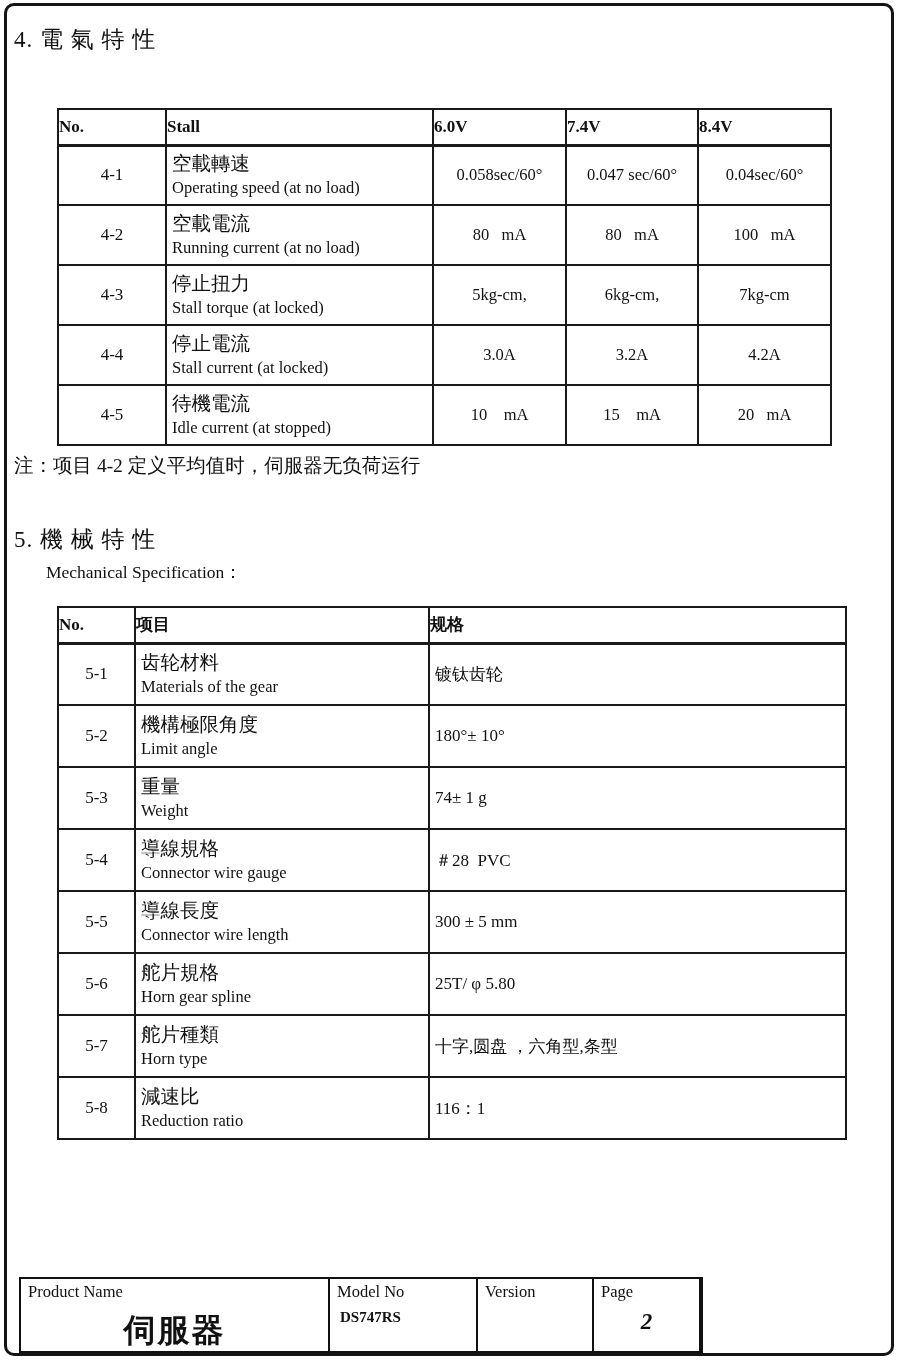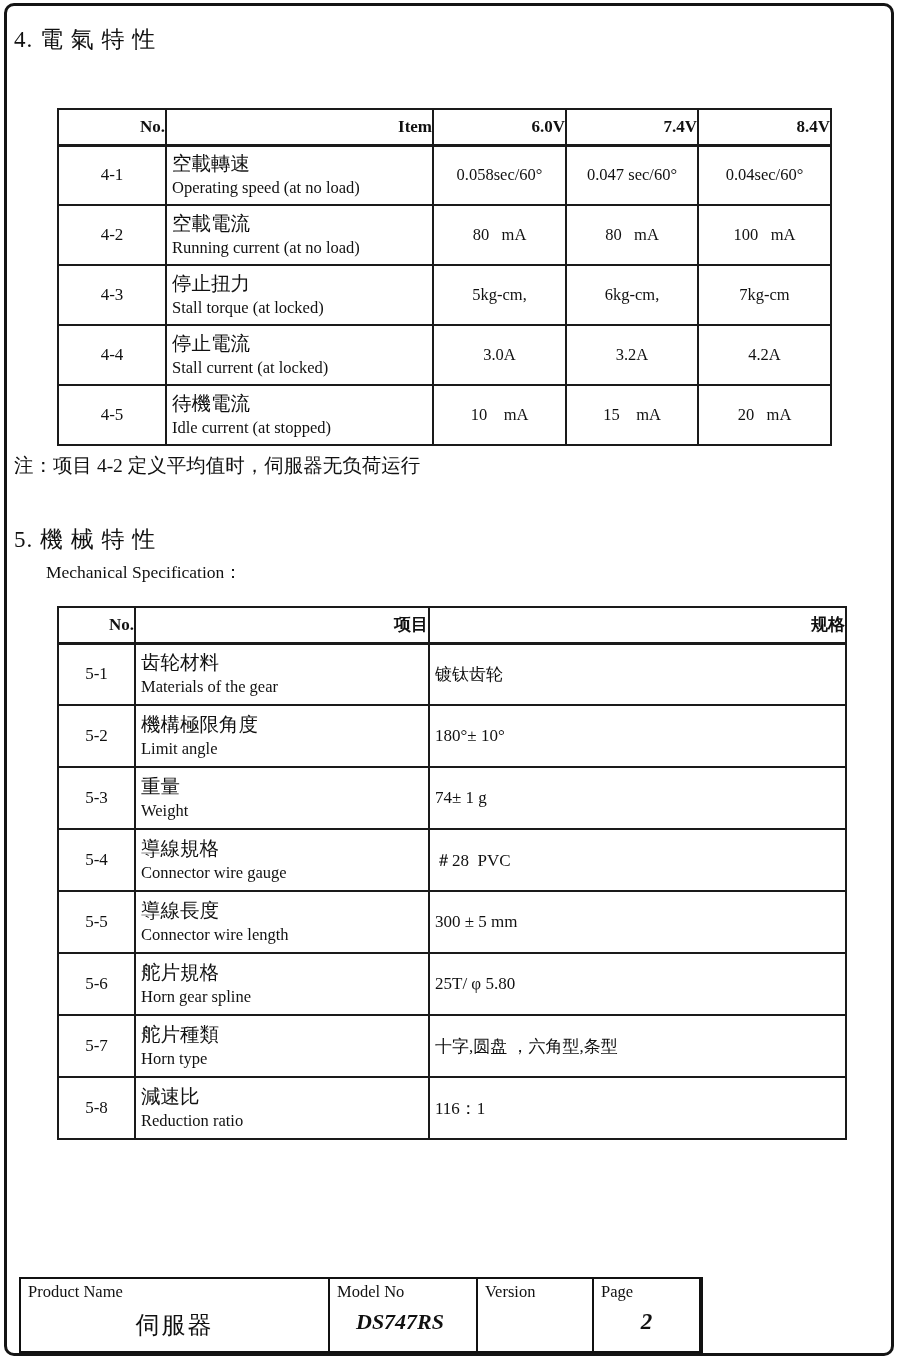--- a/index.html
+++ b/index.html
@@ -43,21 +43,21 @@
     table-layout: fixed;
   }
   table.spec th, table.spec td {
     border: 2px solid #1a1a1a;
     vertical-align: middle;
   }
   table.spec thead th {
     border-bottom-width: 3px;
     font-size: 17px;
     font-weight: bold;
-    text-align: right;
+    text-align: left;
     height: 36px;
   }
   td.no-cell {
     text-align: center;
     font-size: 17px;
   }
   td.item-cell {
     padding: 1px 4px 2px 5px;
     vertical-align: top;
   }
@@ -99,22 +99,22 @@
   .footer-label {
     position: absolute;
     left: 7px; top: 3px;
     font-size: 16.5px;
   }
   .footer-value {
     position: absolute;
     left: 0; right: 0; top: 30px;
     text-align: center;
   }
-  .fv-product { font-size: 24px; font-weight: normal; letter-spacing: 2px; }
-  .fv-model { font-size: 22px; font-weight: bold; font-style: italic; text-align: left; padding-left: 26px; }
+  .fv-product { font-size: 32px; font-weight: bold; letter-spacing: 2px; }
+  .fv-model { font-size: 15px; font-weight: bold; text-align: left; padding-left: 10px; }
   .fv-page  { font-size: 23px; font-weight: bold; font-style: italic; }
   col.c-no1 { width: 108px; }
   col.c-item1 { width: 267px; }
   col.c-v1 { width: 133px; }
   col.c-v2 { width: 132px; }
   col.c-v3 { width: 133px; }
   col.c-no2 { width: 77px; }
   col.c-item2 { width: 294px; }
   col.c-spec2 { width: 417px; }
   tr.r1 { height: 60px; }
@@ -132,21 +132,21 @@
     <colgroup>
       <col class="c-no1">
         <col class="c-item1">
         <col class="c-v1">
         <col class="c-v2">
         <col class="c-v3">
     </colgroup>
     <thead>
       <tr>
         <th>No.</th>
-        <th>Item</th>
+        <th>Stall</th>
         <th>6.0V</th>
         <th>7.4V</th>
         <th>8.4V</th>
       </tr>
     </thead>
     <tbody>
       <tr class="r1">
         <td class="no-cell">4-1</td>
         <td class="item-cell">
           <div class="zh-line">空載轉速</div>

